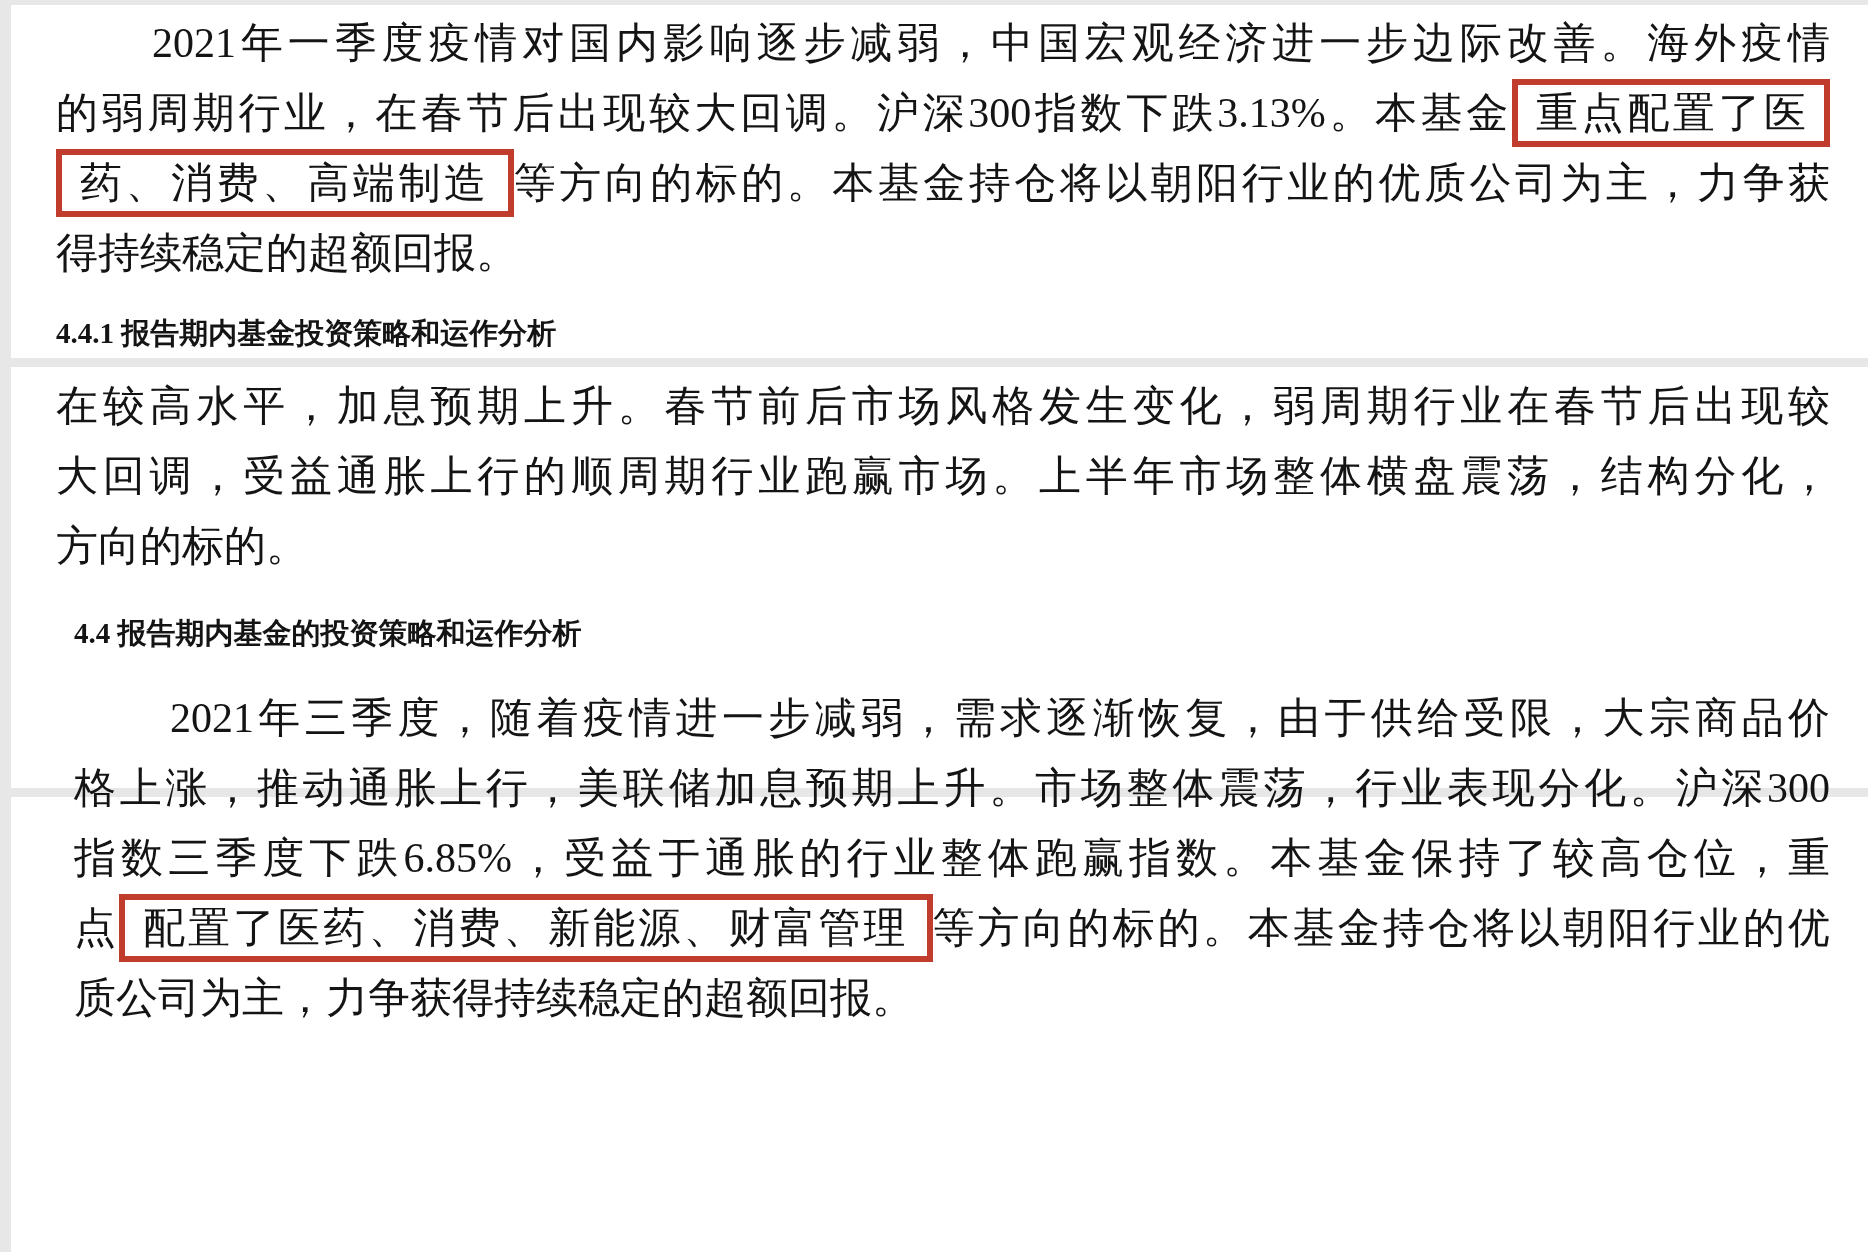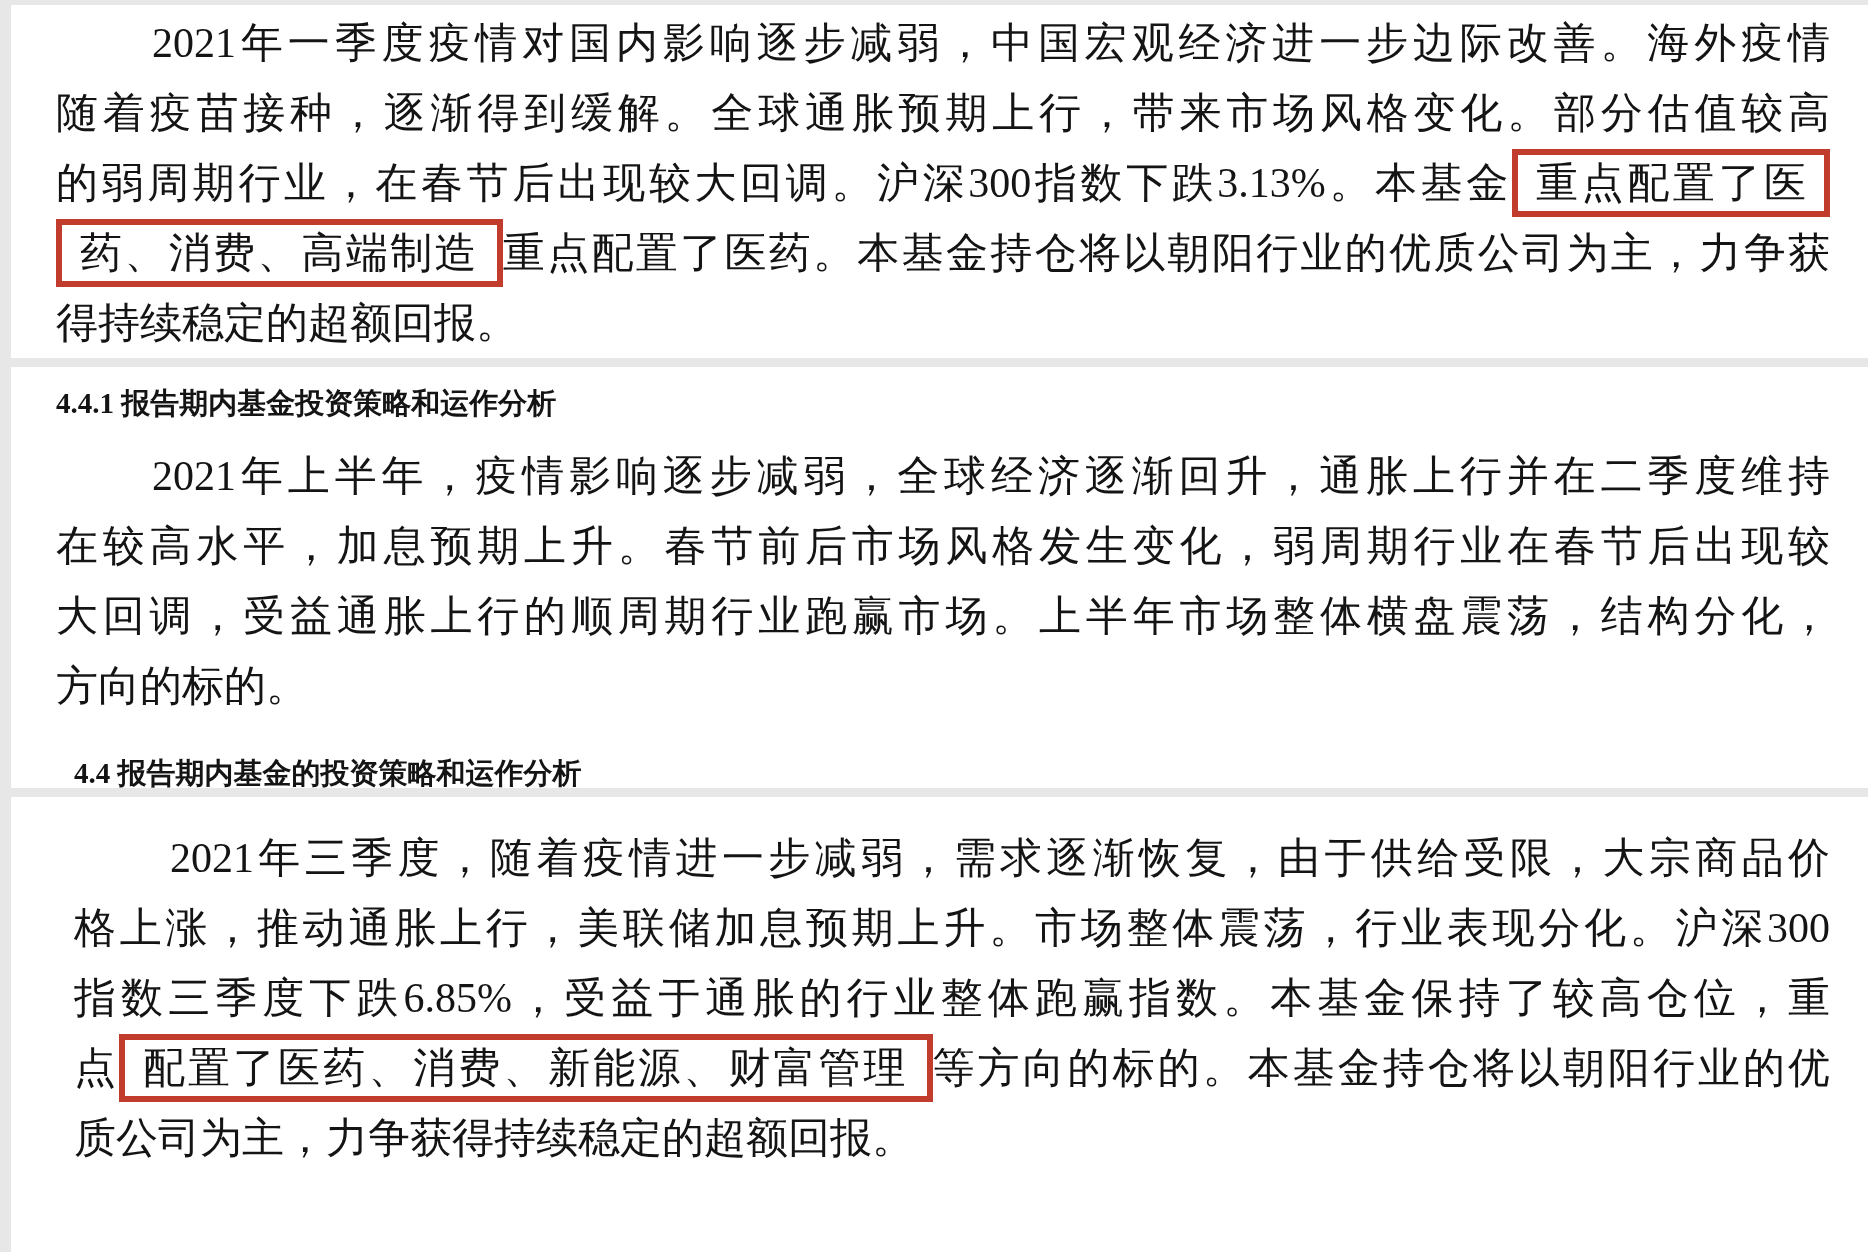--- a/index.html
+++ b/index.html
@@ -49,28 +49,26 @@
 <body>
 
 <div class="edge-top"></div>
 <div class="edge-left"></div>
 <div class="seam-1"></div>
 <div class="seam-2"></div>
 
 <div class="doc">
     <div class="block paragraph">
       <div class="line indent"><span>2021年一季度疫情对国内影响逐步减弱，中国宏观经济进一步边际改善。海外疫情</span></div>
-      <div class="line"><span>随着疫苗接种，逐渐得到缓解。全球通胀预期上行，带来市场风格变化。部分估值较高</span></div>
       <div class="line"><span>的弱周期行业，在春节后出现较大回调。沪深300指数下跌3.13%。本基金</span><span class="hl">重点配置了医</span></div>
-      <div class="line"><span class="hl">药、消费、高端制造</span><span>重点配置了医药。本基金持仓将以朝阳行业的优质公司为主，力争获</span></div>
+      <div class="line"><span class="hl">药、消费、高端制造</span><span>等方向的标的。本基金持仓将以朝阳行业的优质公司为主，力争获</span></div>
       <div class="line flush"><span>得持续稳定的超额回报。</span></div>
     </div>
     <div class="block heading">4.4.1 报告期内基金投资策略和运作分析</div>
     <div class="block paragraph">
-      <div class="line indent"><span>2021年上半年，疫情影响逐步减弱，全球经济逐渐回升，通胀上行并在二季度维持</span></div>
       <div class="line"><span>在较高水平，加息预期上升。春节前后市场风格发生变化，弱周期行业在春节后出现较</span></div>
       <div class="line"><span>大回调，受益通胀上行的顺周期行业跑赢市场。上半年市场整体横盘震荡，结构分化，</span></div>
       <div class="line flush"><span>方向的标的。</span></div>
     </div>
     <div class="block heading offset">4.4 报告期内基金的投资策略和运作分析</div>
     <div class="block paragraph offset">
       <div class="line indent"><span>2021年三季度，随着疫情进一步减弱，需求逐渐恢复，由于供给受限，大宗商品价</span></div>
       <div class="line"><span>格上涨，推动通胀上行，美联储加息预期上升。市场整体震荡，行业表现分化。沪深300</span></div>
       <div class="line"><span>指数三季度下跌6.85%，受益于通胀的行业整体跑赢指数。本基金保持了较高仓位，重</span></div>
       <div class="line"><span>点</span><span class="hl">配置了医药、消费、新能源、财富管理</span><span>等方向的标的。本基金持仓将以朝阳行业的优</span></div>

